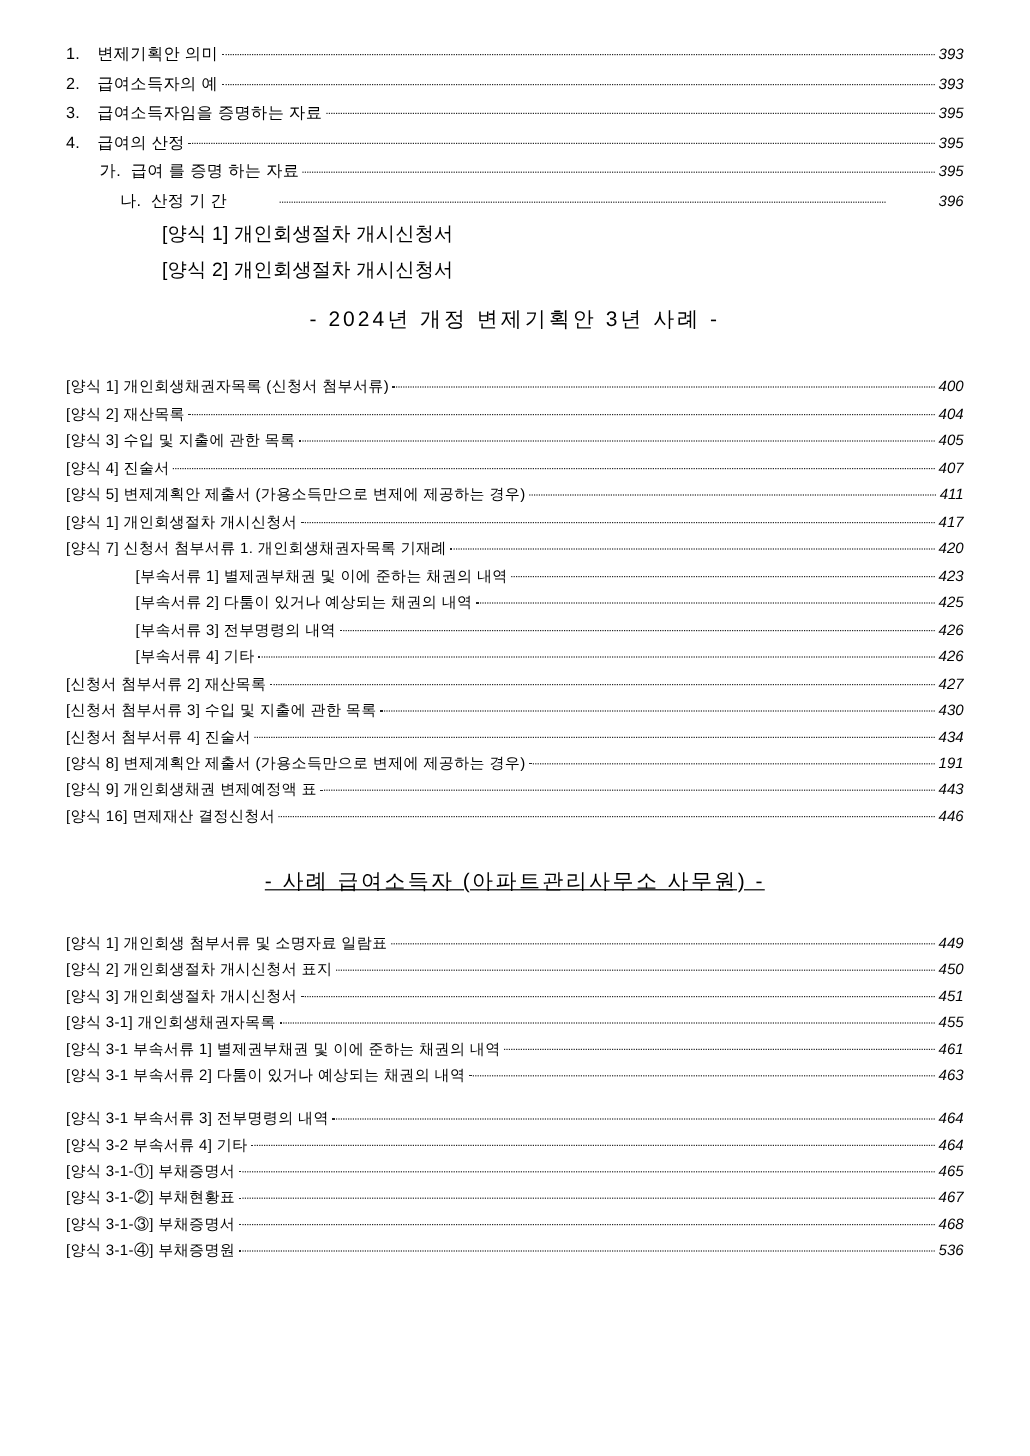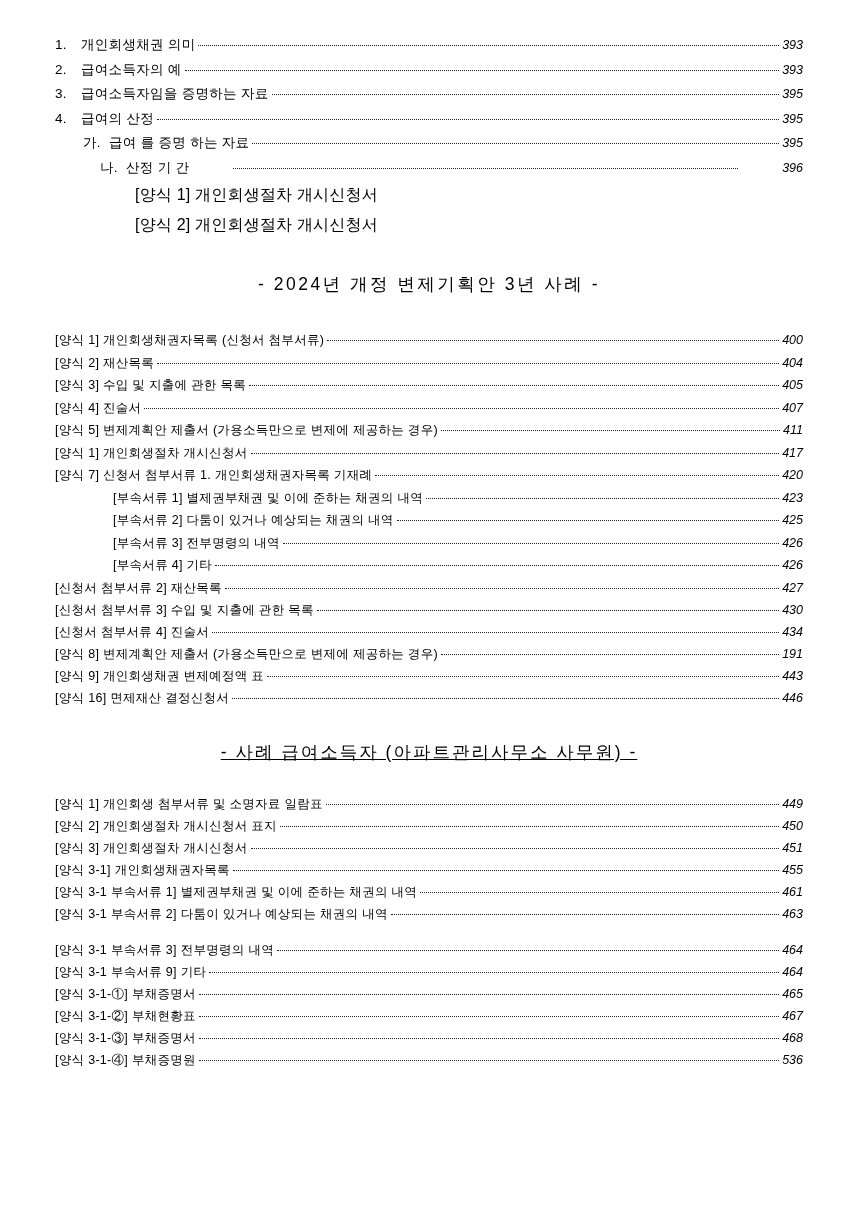--- a/index.html
+++ b/index.html
@@ -70,21 +70,21 @@
     margin-bottom: 9px;
     padding-left: 80px;
     letter-spacing: 0.2px;
   }
 
   
   .center-heading {
     text-align: center;
     font-size: 17.5px;
     letter-spacing: 2.5px;
-    margin: 36px 0 38px 0;
+    margin: 18px 0 38px 0;
     font-weight: 400;
   }
   .center-heading.second {
     margin: 36px 0 34px 0;
     letter-spacing: 2px;
     text-decoration: underline;
   }
 
   .indent-form-1 { padding-left: 58px; }
 
@@ -93,21 +93,21 @@
   .tight .toc-row { margin-bottom: 9.5px; }
 </style>
 </head>
 <body>
 
 <div class="page">
 
   <div class="block-top">
 
     <div class="toc-row">
-      <span class="toc-label"><span class="num">1.</span><span>개인회생채권  의미</span></span>
+      <span class="toc-label"><span class="num">1.</span><span>변제기획안  의미</span></span>
       <span class="toc-dots"></span>
       <span class="toc-page">393</span>
     </div>
 
     <div class="toc-row">
       <span class="toc-label"><span class="num">2.</span><span>급여소득자의  예</span></span>
       <span class="toc-dots"></span>
       <span class="toc-page">393</span>
     </div>
 
@@ -269,21 +269,21 @@
     </div>
 
     <div class="gap-row"></div>
 
     <div class="toc-row">
       <span class="toc-label">[양식 3-1 부속서류 3] 전부명령의 내역</span>
       <span class="toc-dots"></span>
       <span class="toc-page">464</span>
     </div>
     <div class="toc-row">
-      <span class="toc-label">[양식 3-1 부속서류 9] 기타</span>
+      <span class="toc-label">[양식 3-2 부속서류 4] 기타</span>
       <span class="toc-dots"></span>
       <span class="toc-page">464</span>
     </div>
     <div class="toc-row">
       <span class="toc-label">[양식 3-1-①] 부채증명서</span>
       <span class="toc-dots"></span>
       <span class="toc-page">465</span>
     </div>
     <div class="toc-row">
       <span class="toc-label">[양식 3-1-②] 부채현황표</span>

